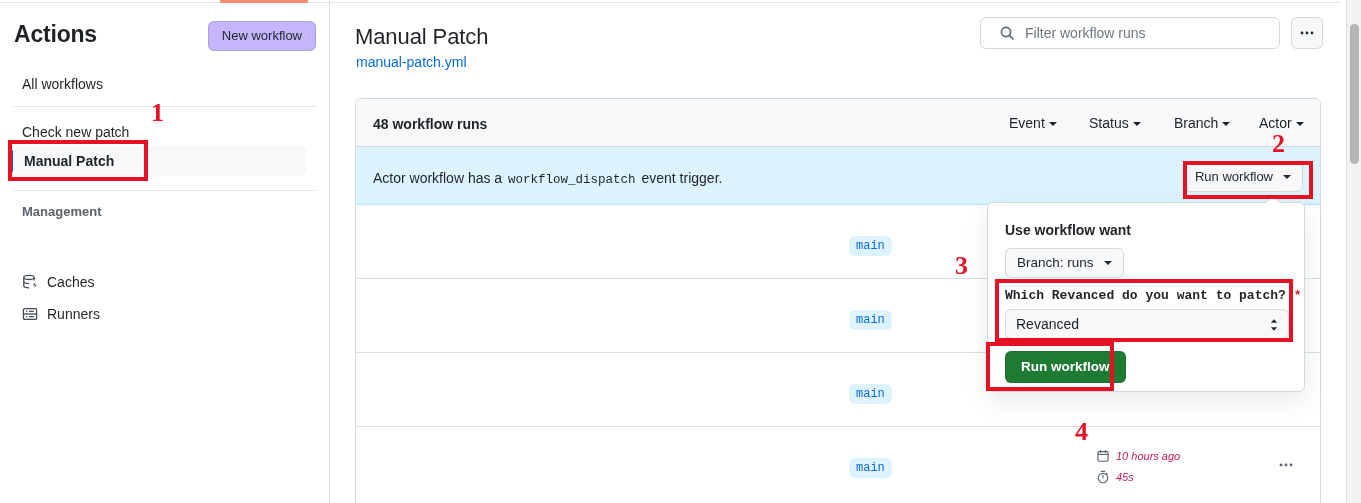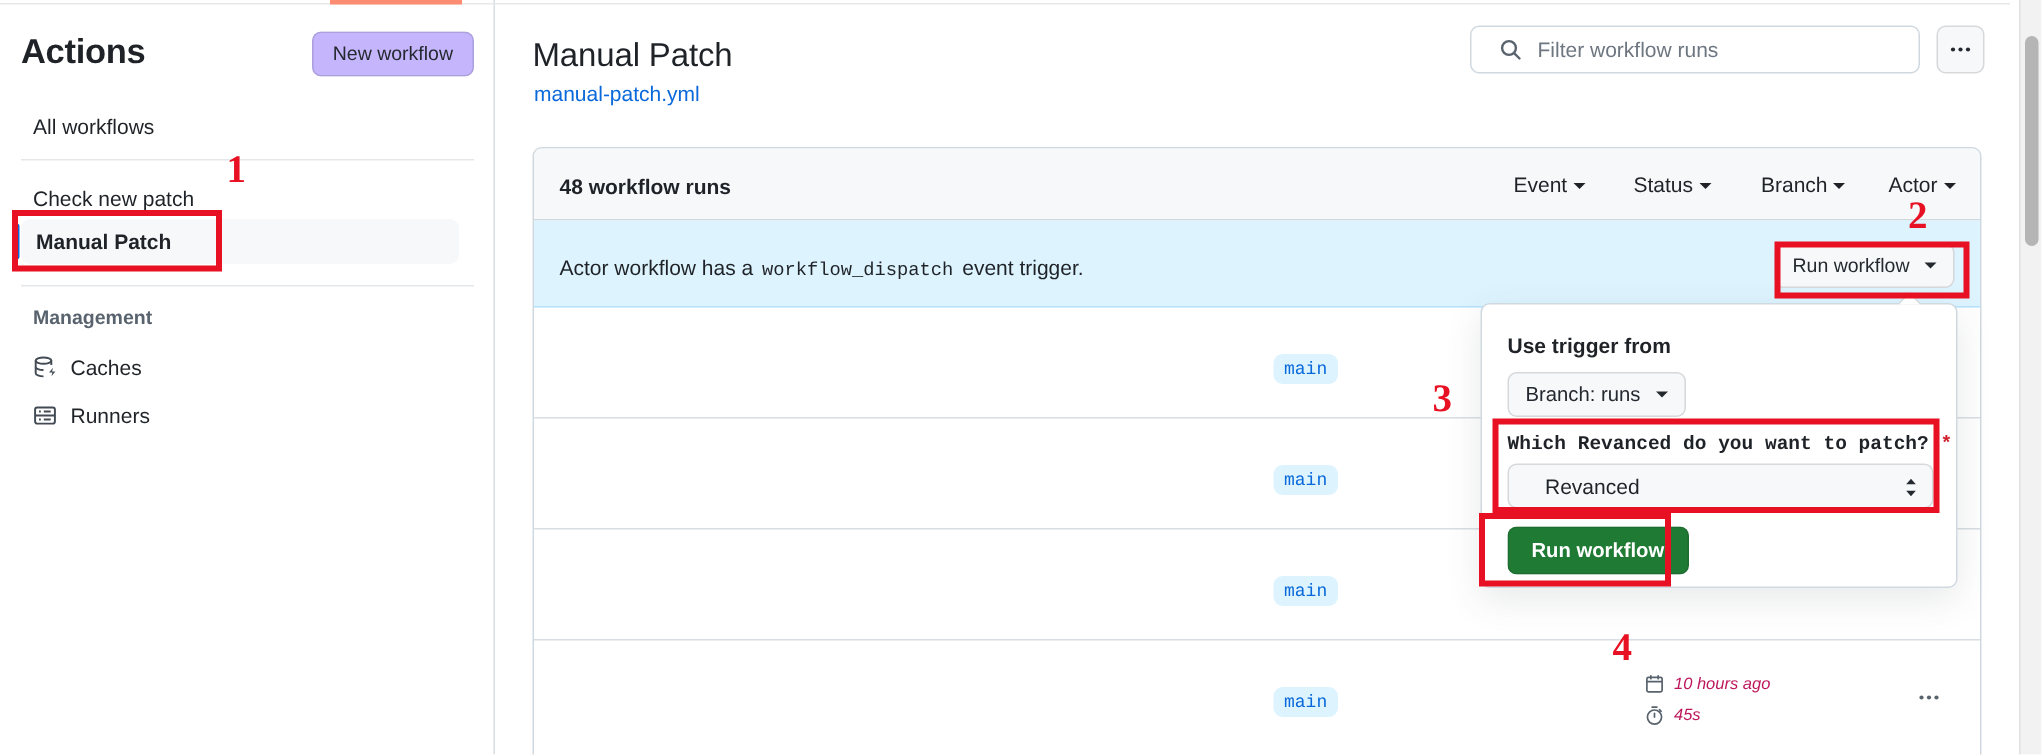--- a/index.html
+++ b/index.html
@@ -140,20 +140,21 @@
   .mgmt-item {
     position: absolute;
     left: 22px;
     height: 22px;
     display: flex;
     align-items: center;
     gap: 9px;
     cursor: pointer;
     font-size: 14px;
     color: #1f2328;
+    margin-top: 37px;
   }
   #mgmt-caches { top: 234px; }
   #mgmt-runners { top: 266px; justify-content: flex-end; }
   .mgmt-icon { display: inline-flex; width: 16px; height: 16px; color: #424a53; }
 
   
   #main {
     position: absolute;
     left: 331px; top: 0;
     width: 1010px;
@@ -420,21 +421,21 @@
     left: 17px; top: 106px;
     width: 284px;
     height: 30px;
     box-sizing: border-box;
     background: #f6f8fa;
     border: 1px solid rgba(31,35,40,.15);
     border-radius: 6px;
     font-size: 14px;
     color: #1f2328;
     display: flex; align-items: center;
-    padding: 0 24px;
+    padding: 0 10px;
     cursor: pointer;
   }
   #revanced-stepper {
     position: absolute;
     right: 9px; top: 7px;
     width: 10px; height: 16px;
     color: #24292f;
   }
   #run-workflow-submit {
     position: absolute;
@@ -660,21 +661,21 @@
               <circle cx="8" cy="8" r="1.4"></circle>
               <circle cx="13" cy="8" r="1.4"></circle>
           </svg>
         </div>
       </div>
     </div>
 
     <div id="run-popover">
       <div id="popover-caret"></div>
 
-      <div id="use-workflow-from">Use trigger from</div>
+      <div id="use-workflow-from">Use workflow want</div>
 
       <button id="branch-select">
         <span>Branch: runs</span>
         <span class="caret"></span>
       </button>
 
       <div id="input-label">
         <span>Which Revanced do you want to patch?</span>
         <span id="required-star">*</span>
       </div>

